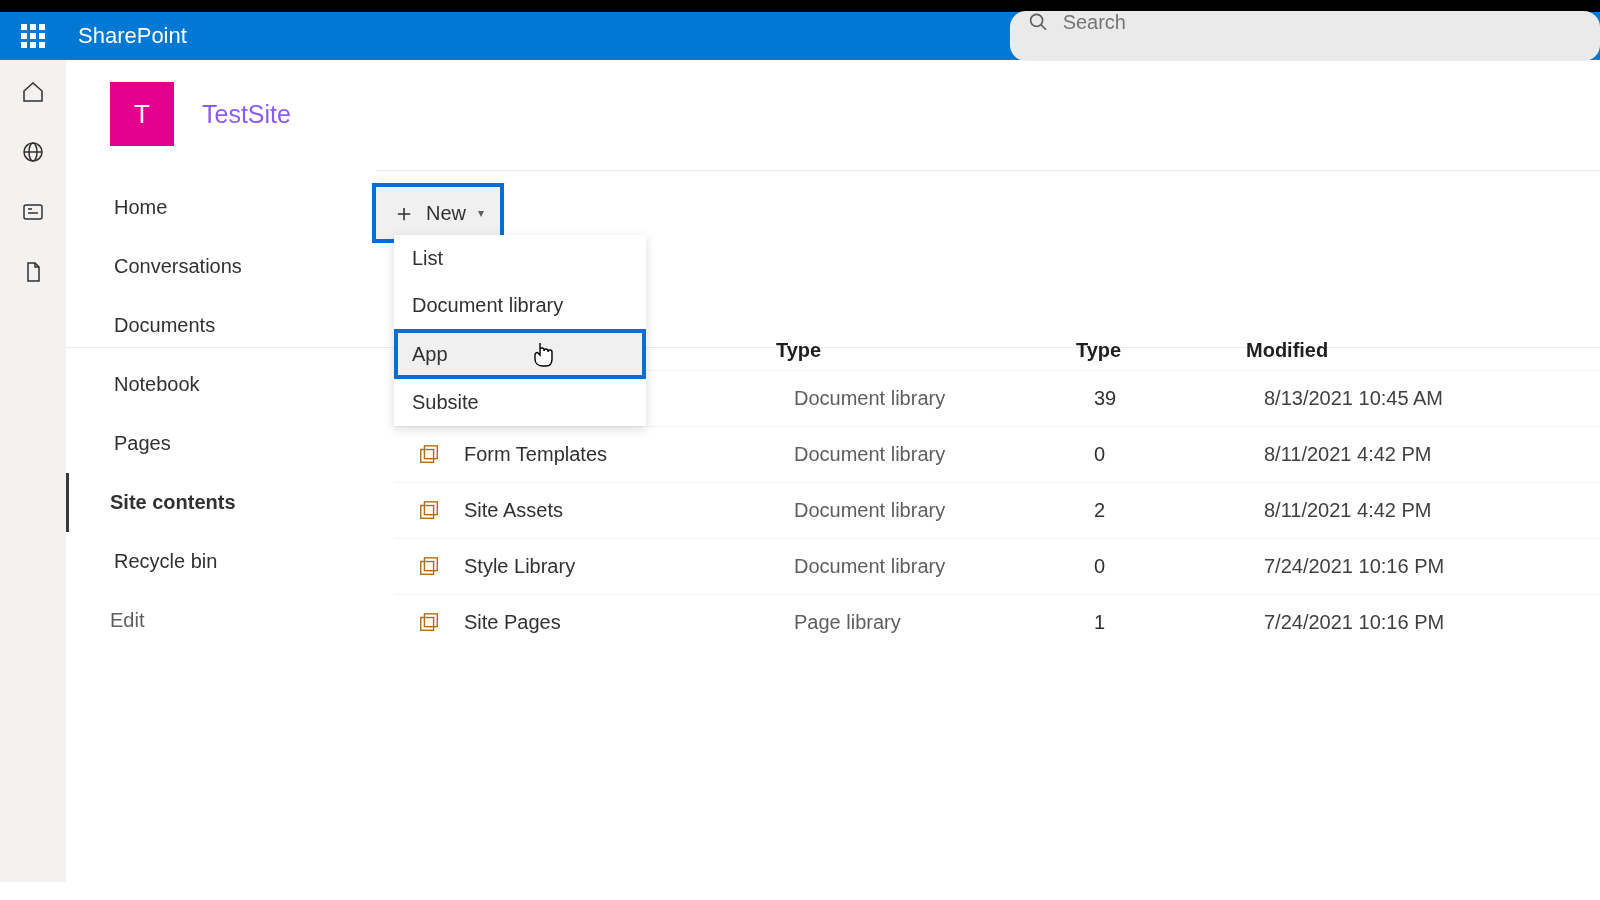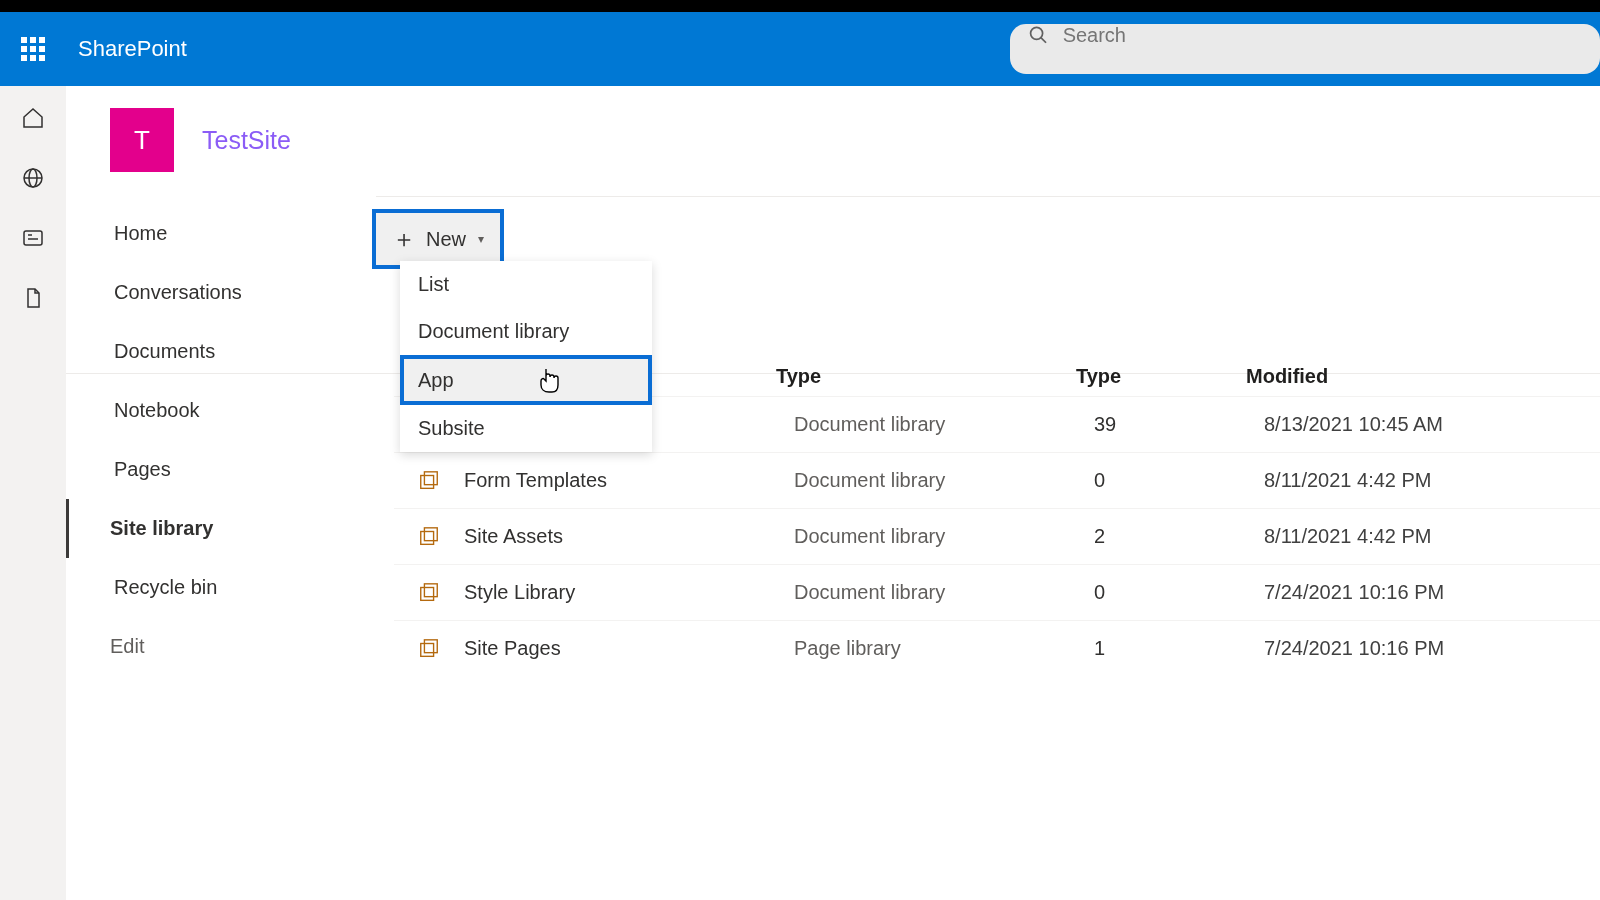--- a/index.html
+++ b/index.html
@@ -1,20 +1,20 @@
 <!DOCTYPE html>
 <html><head>
   <meta charset="utf-8">
   <style>
     * { margin: 0; padding: 0; box-sizing: border-box; font-family: 'Segoe UI', Arial, sans-serif; }
     body { width: 1600px; height: 900px; overflow: hidden; background: #fff; }
     
     .top-dark-bar { height: 12px; background: #000; }
     
-    .suite-bar { height: 74px; background: #0078d4; display: flex; align-items: center; color: #fff; }
+    .suite-bar { height: 48px; background: #0078d4; display: flex; align-items: center; color: #fff; }
     .waffle { width: 66px; height: 66px; display: flex; align-items: center; justify-content: center; cursor: pointer; }
     .waffle-grid { display: grid; grid-template-columns: repeat(3, 6px); grid-template-rows: repeat(3, 6px); gap: 3px; }
     .waffle-grid span { background: #fff; width: 6px; height: 6px; }
     .suite-title { font-size: 22px; font-weight: 400; margin-left: 12px; }
     .search-box { margin-left: auto; background: #eaeaea; height: 50px; width: 590px; display: flex; align-items: flex-start; padding: 0 18px; border-radius: 16px; margin-right: 0; }
     .search-icon-svg { width: 22px; height: 22px; stroke: #606060; fill: none; stroke-width: 2; }
     .search-input { border: none; background: transparent; font-size: 20px; margin-left: 14px; color: #606060; width: 100%; outline: none; }
     
     .body-area { display: flex; height: calc(900px - 78px); }
     
@@ -34,21 +34,21 @@
     .side-nav-item.active { font-weight: 600; border-left: 3px solid #3b3a39; padding-left: 41px; }
     .side-nav-edit { padding: 18px 44px; font-size: 20px; color: #605e5c; cursor: pointer; }
     
     .main-pane { flex: 1; border-top: 1px solid #edebe9; position: relative; }
     
     .command-bar { padding: 12px 0 12px 0; position: relative; }
     .new-button { display: inline-flex; align-items: center; gap: 10px; padding: 10px 16px; font-size: 20px; color: #323130; cursor: pointer; border: 4px solid #0a6dd4; background: #f0f0f0; margin-left: -4px; }
     .plus-icon { font-size: 24px; font-weight: 300; color: #323130; }
     .chevron-down { font-size: 12px; color: #605e5c; margin-left: 2px; }
     
-    .dropdown { position: absolute; top: 64px; left: 24px; width: 252px; background: #fff; box-shadow: 0 3px 10px rgba(0,0,0,0.15); z-index: 50; }
+    .dropdown { position: absolute; top: 64px; left: 18px; width: 252px; background: #fff; box-shadow: 0 3px 10px rgba(0,0,0,0.15); z-index: 50; }
     .dropdown-item { padding: 12px 18px; font-size: 20px; color: #323130; cursor: pointer; }
     .dropdown-item.highlighted { border: 4px solid #0a6dd4; background: #f0f0f0; padding: 8px 14px; display: flex; align-items: center; gap: 24px; }
     .cursor-ptr { margin-left: 60px; }
     
     .contents-table { margin-top: 76px; }
     .table-header { display: flex; padding: 8px 0; font-size: 20px; font-weight: 600; color: #201f1e; }
     .col-icon { width: 70px; }
     .col-name { width: 330px; }
     .col-type { width: 300px; }
     .col-items { width: 170px; }
@@ -124,21 +124,21 @@
 
     <div class="below-header">
       <div class="content-border"></div>
 
       <div class="side-nav">
         <div class="side-nav-item">Home</div>
         <div class="side-nav-item">Conversations</div>
         <div class="side-nav-item">Documents</div>
         <div class="side-nav-item">Notebook</div>
         <div class="side-nav-item">Pages</div>
-        <div class="side-nav-item active">Site library</div>
+        <div class="side-nav-item active">Site contents</div>
         <div class="side-nav-item">Recycle bin</div>
         <div class="side-nav-edit">Edit</div>
       </div>
 
       <div class="main-pane">
         <div class="command-bar">
           <div class="new-button">
             <span class="plus-icon">＋</span>
             <span>New</span>
             <span class="chevron-down">▾</span>

